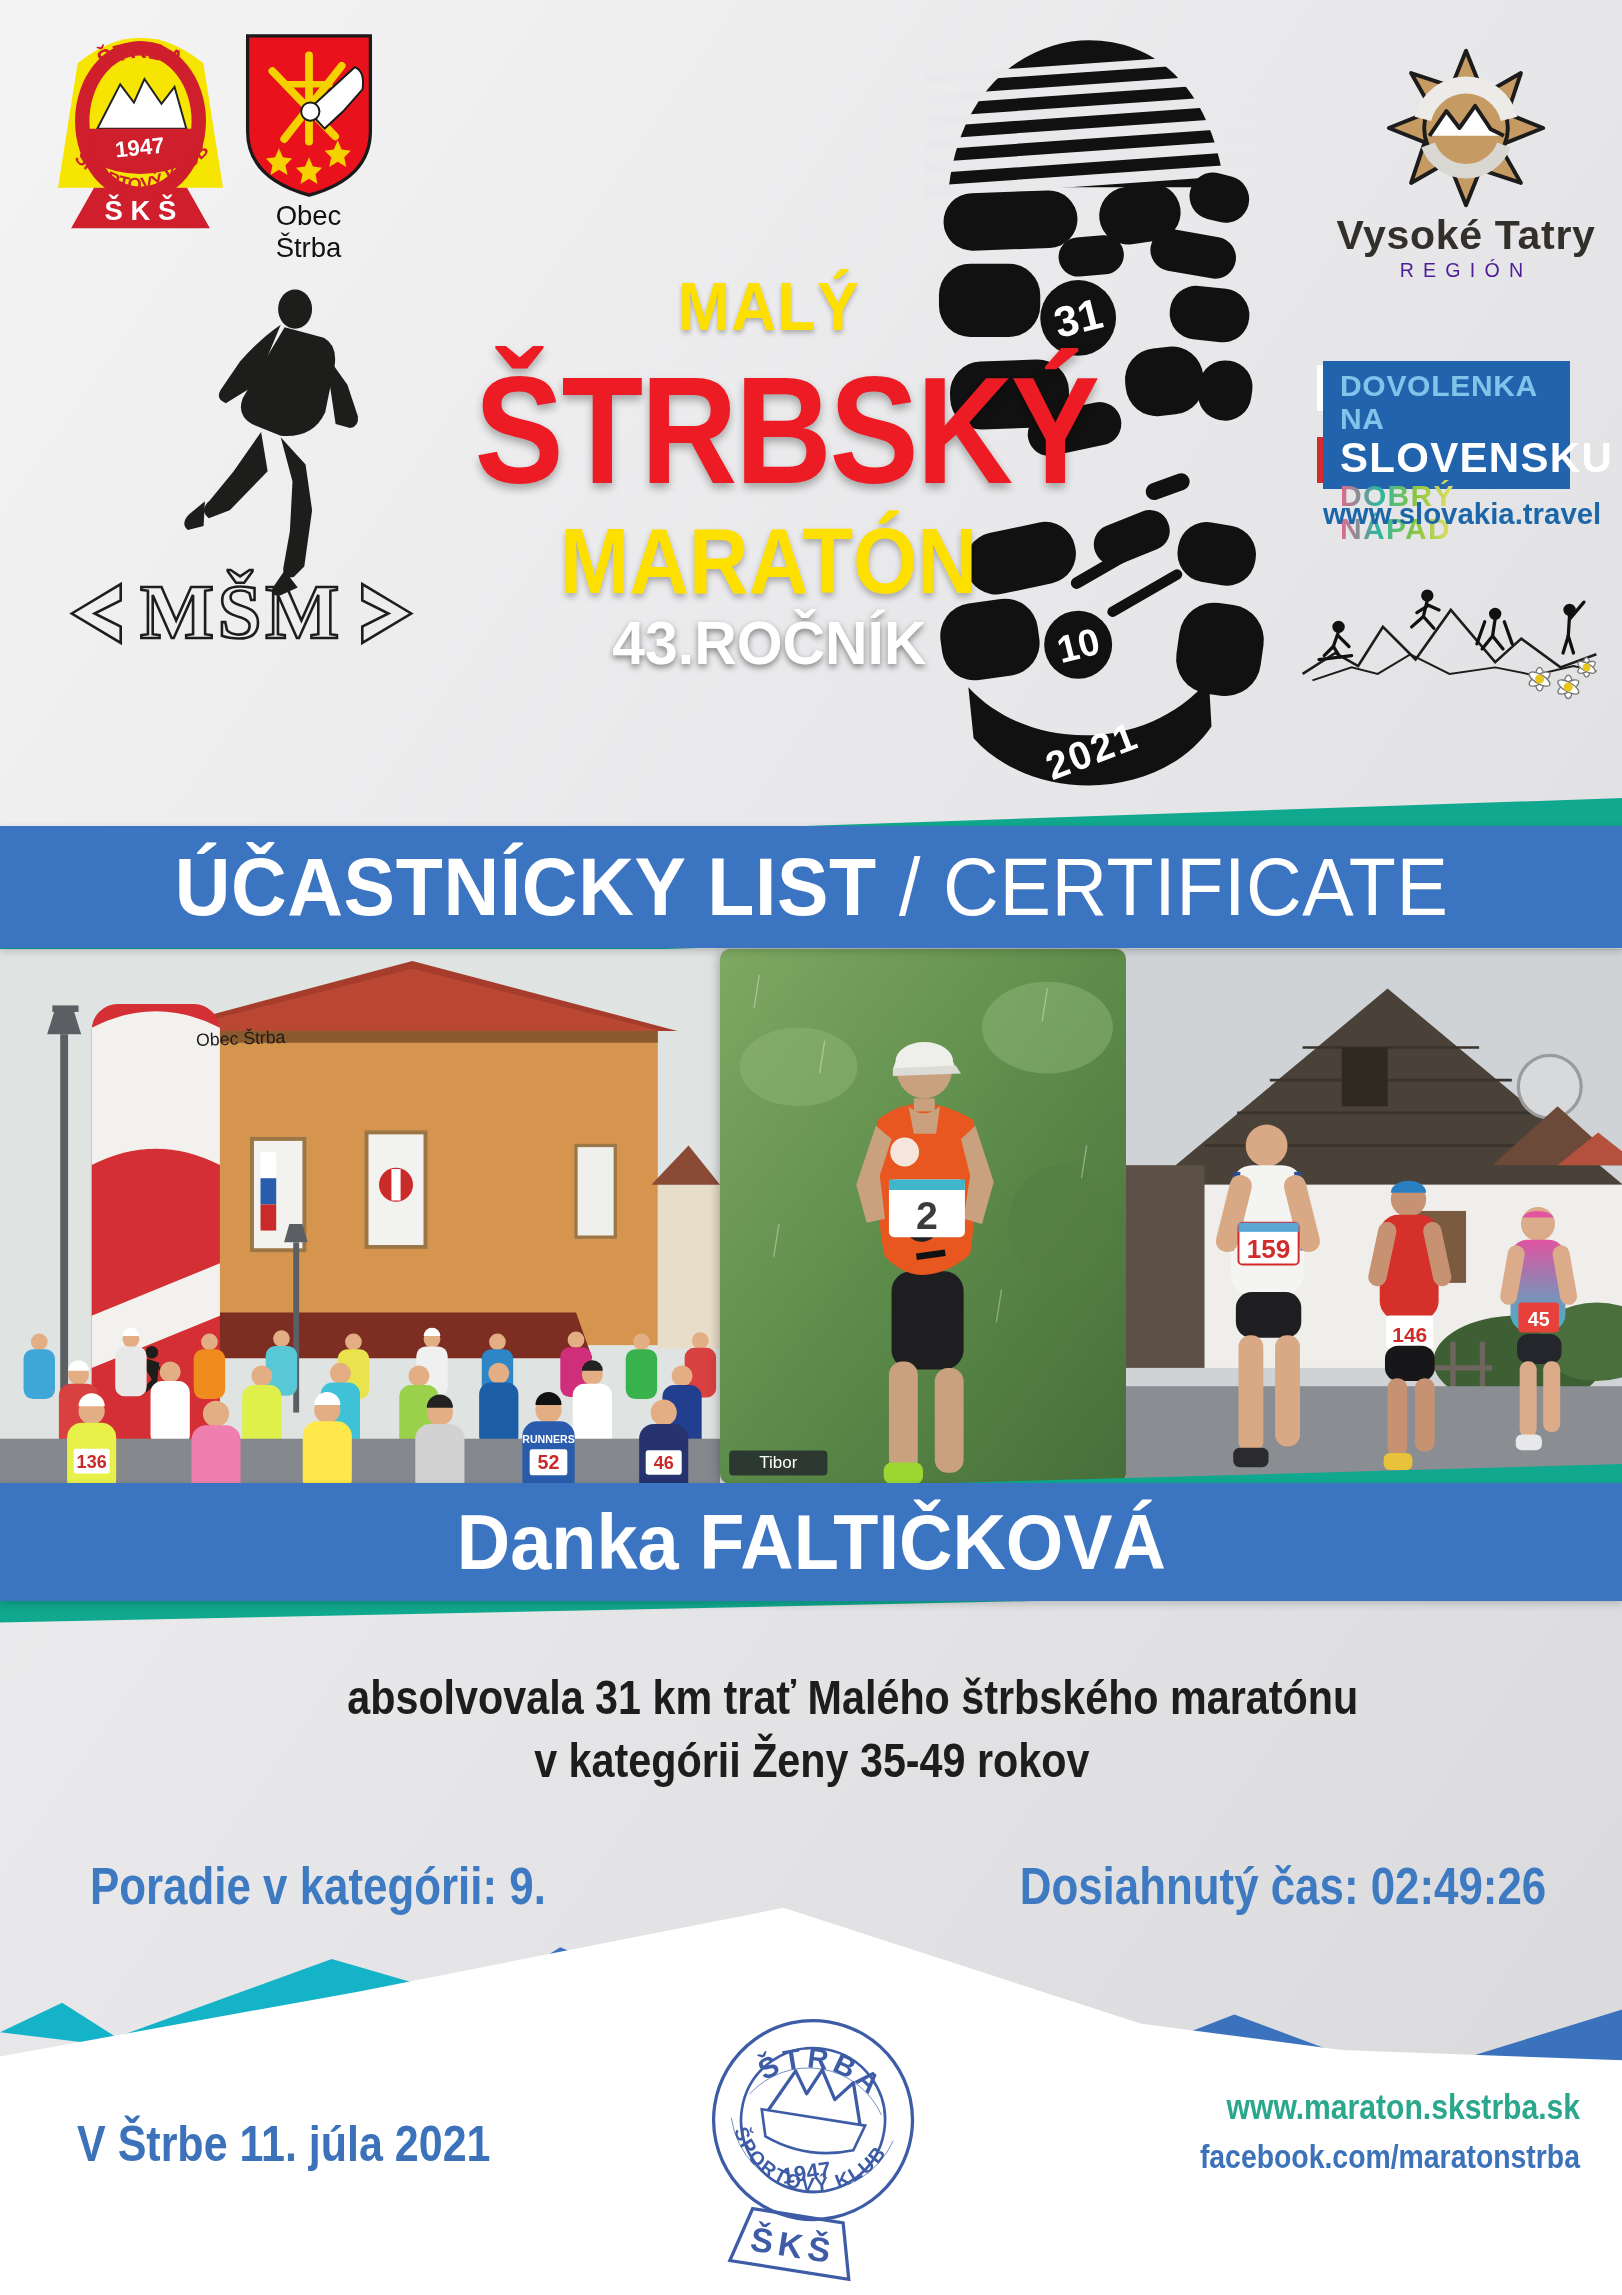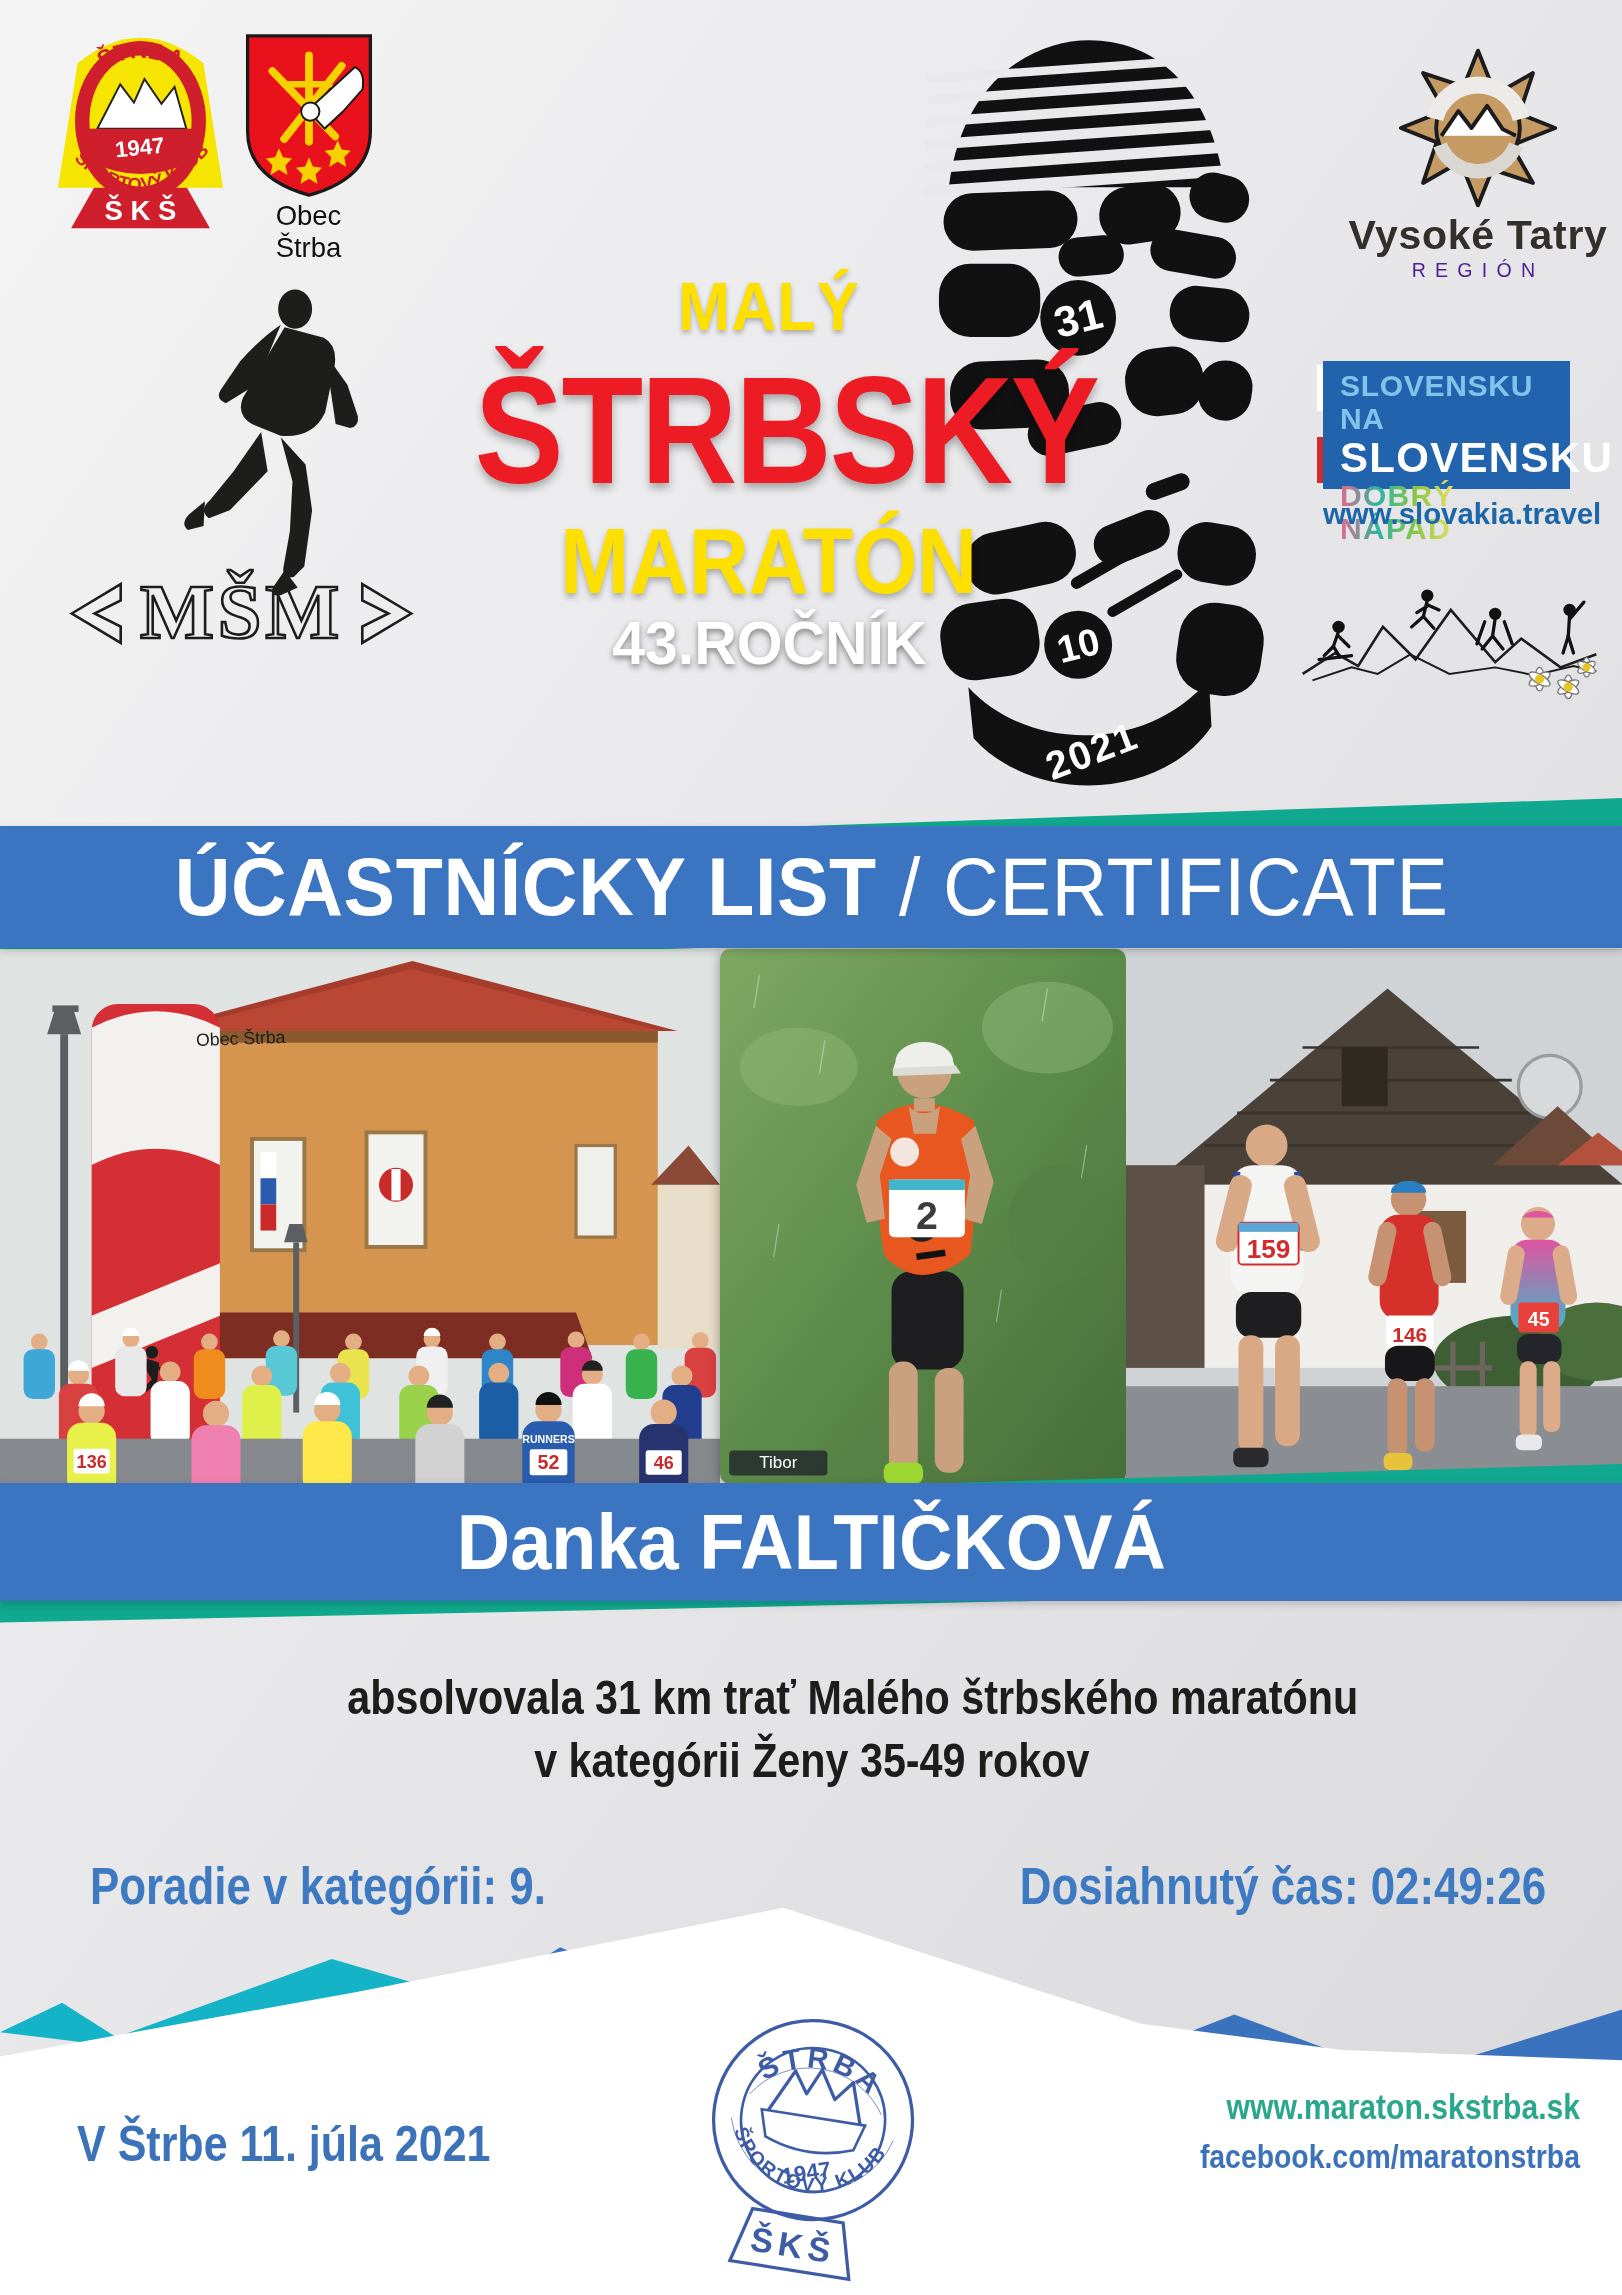--- a/index.html
+++ b/index.html
@@ -95,21 +95,21 @@
     <circle cx="100" cy="120" r="14" fill="#ffffff" stroke="#1a1a1a" stroke-width="3"></circle>
     <g fill="#f6d100">
       <path d="M52,176 l6,14 14,2 -10,10 3,15 -13,-8 -13,8 3,-15 -10,-10 14,-2 Z"></path>
       <path d="M98,190 l6,14 14,2 -10,10 3,15 -13,-8 -13,8 3,-15 -10,-10 14,-2 Z"></path>
       <path d="M142,164 l6,14 14,2 -10,10 3,15 -13,-8 -13,8 3,-15 -10,-10 14,-2 Z"></path>
     </g>
   </svg>
   <div class="obec-label">Obec Štrba</div>
 </div>
 
-<div class="abs" style="left:1335px;top:46px;width:262px;text-align:center;margin-left:12px;">
+<div class="abs" style="left:1335px;top:46px;width:262px;text-align:center;">
   <svg width="170" height="164" viewBox="-130 -125 260 250">
     <g fill="#c59a63" stroke="#1c1c1c" stroke-width="6" stroke-linejoin="round">
       <polygon points="0,-118 -24,-58 24,-58"></polygon>
       <polygon points="84,-84 28,-52 62,-18" transform="rotate(0)"></polygon>
       <polygon points="118,0 58,-24 58,24"></polygon>
       <polygon points="84,84 52,28 18,62"></polygon>
       <polygon points="0,118 -24,58 24,58"></polygon>
       <polygon points="-84,84 -28,52 -62,18"></polygon>
       <polygon points="-118,0 -58,-24 -58,24"></polygon>
       <polygon points="-84,-84 -52,-28 -18,-62"></polygon>
@@ -119,21 +119,21 @@
     <path d="M-58,26 A 62 62 0 0 0 58,26" fill="none" stroke="#d9d7d2" stroke-width="22"></path>
     <path d="M-56,12 L-30,-26 L-10,0 L14,-34 L38,2 L58,12" fill="#ffffff" stroke="#1c1c1c" stroke-width="6" stroke-linejoin="round"></path>
   </svg>
   <div class="vt-text">Vysoké Tatry</div>
   <div class="vt-region">REGIÓN</div>
 </div>
 
 <div class="dovolenka">
   <div style="position:absolute;left:-6.5px;top:3.9px;width:6.5px;height:46px;background:#fff;"></div>
   <div style="position:absolute;left:-6.5px;top:76px;width:6.5px;height:46px;background:#d22b2b;"></div>
-  <div class="dov1">SLOVENSKU NA</div>
+  <div class="dov1">DOVOLENKA NA</div>
   <div class="dov2">SLOVENSKU</div>
   <div class="dov3">DOBRÝ NÁPAD</div>
 </div>
 <div class="dov-url">www.slovakia.travel</div>
 
 <div class="abs" style="left:1299px;top:576px;width:301px;">
   <svg width="301" height="124" viewBox="0 0 460 190">
     <path d="M5,150 L55,118 L90,138 L128,78 L178,128 L232,52 L300,132 L340,96 L400,140 L455,120" fill="none" stroke="#1c1c1c" stroke-width="4"></path>
     <path d="M20,160 L80,140 L120,150 L170,120 L230,150 L300,140 L360,152 L420,138 L455,146" fill="none" stroke="#1c1c1c" stroke-width="3"></path>
 

